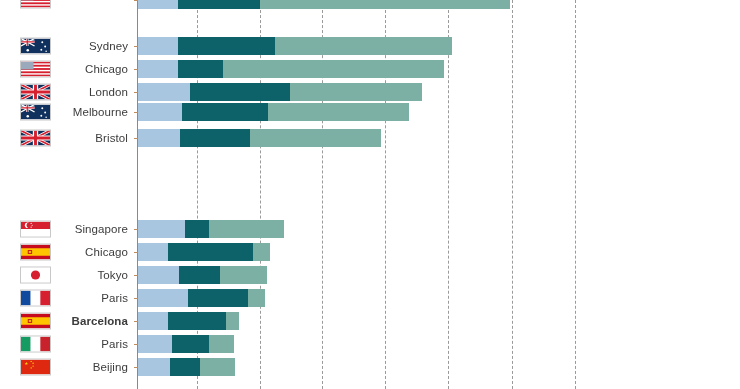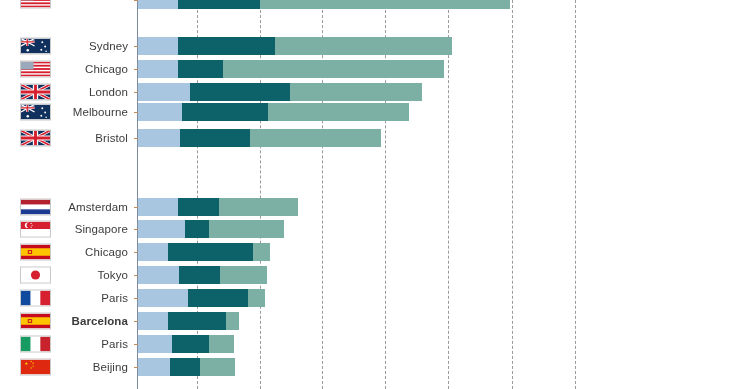--- a/index.html
+++ b/index.html
@@ -199,38 +199,20 @@
           </div>
           <div class="city-name">Bristol</div>
         </div>
         <div class="tickmark" style="top: 50%;"></div>
         <div class="bar">
           <div class="seg seg-a" style="width: 42px;"></div>
           <div class="seg seg-b" style="width: 70px;"></div>
           <div class="seg seg-c" style="width: 131px;"></div>
         </div>
       </div>
-      <div class="row" style="top: 195.1px;">
-        <div class="row-label-zone">
-          <div class="flag">
-            <svg viewBox="0 0 60 32" preserveAspectRatio="none">
-              <rect width="60" height="11" fill="#b3202e"></rect>
-              <rect y="11" width="60" height="10" fill="#fff"></rect>
-              <rect y="21" width="60" height="11" fill="#1c3c94"></rect>
-            </svg>
-          </div>
-          <div class="city-name">Amsterdam</div>
-        </div>
-        <div class="tickmark" style="top: 50%;"></div>
-        <div class="bar">
-          <div class="seg seg-a" style="width: 40px;"></div>
-          <div class="seg seg-b" style="width: 41px;"></div>
-          <div class="seg seg-c" style="width: 79px;"></div>
-        </div>
-      </div>
       <div class="row" style="top: 218px;">
         <div class="row-label-zone">
           <div class="flag">
             <svg viewBox="0 0 60 32" preserveAspectRatio="none">
               <rect width="60" height="32" fill="#fff"></rect>
               <rect width="60" height="16" fill="#d62030"></rect>
               <circle cx="14" cy="8" r="6" fill="#fff"></circle>
               <circle cx="17.5" cy="8" r="6" fill="#d62030"></circle>
               <circle cx="21" cy="4" r="1.2" fill="#fff"></circle>
               <circle cx="23" cy="8" r="1.2" fill="#fff"></circle>

